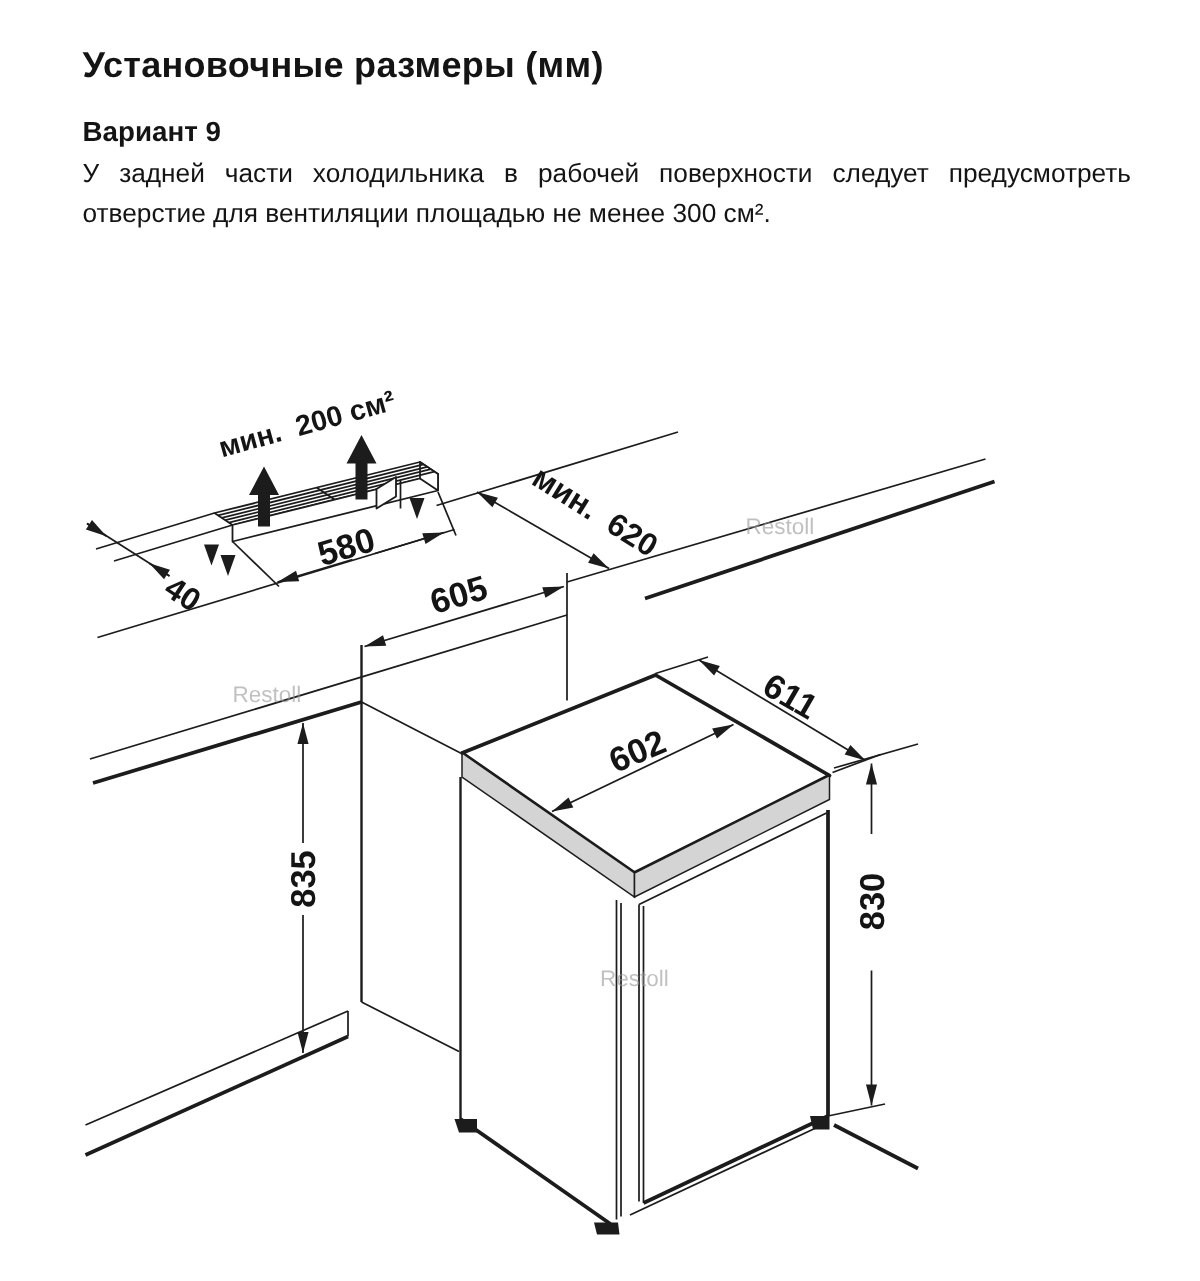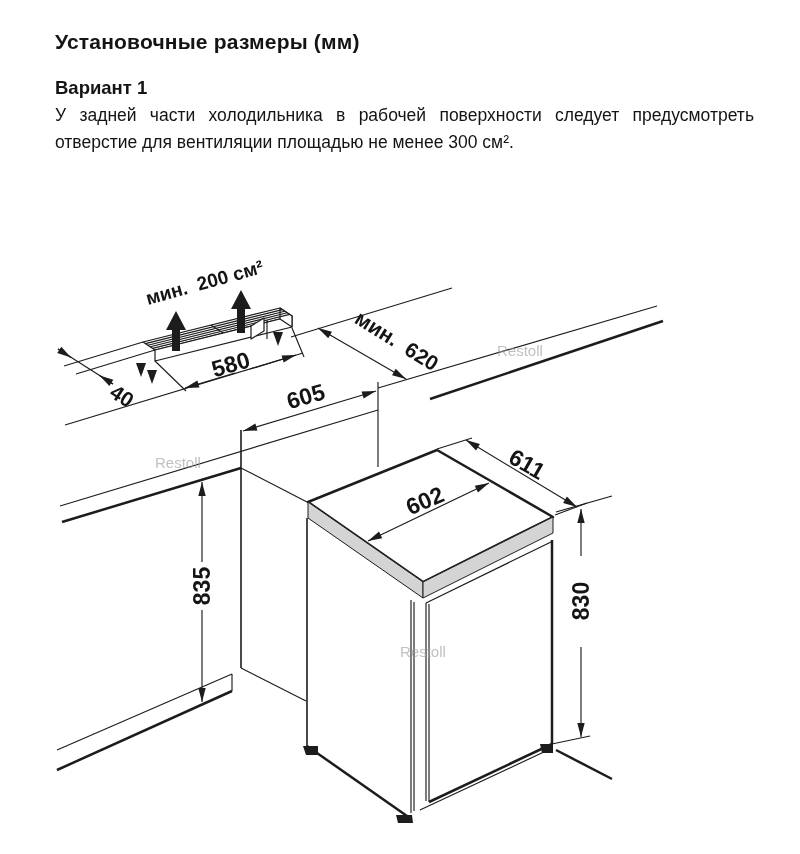--- a/index.html
+++ b/index.html
@@ -1,18 +1,18 @@
 <!DOCTYPE html>
 <html><head>
 <meta charset="utf-8">
 <style>
   html,body{margin:0;padding:0;background:#fff;}
   .page{position:relative;width:800px;height:854px;background:#fff;overflow:hidden;
         font-family:"Liberation Sans",sans-serif;color:#141414;}
-  .hdr-title{position:absolute;left:55px;top:30px;font-size:21px;font-weight:bold;letter-spacing:.2px;text-align:right;}
+  .hdr-title{position:absolute;left:55px;top:30px;font-size:24px;font-weight:bold;letter-spacing:.2px;text-align:right;}
   .hdr-variant{position:absolute;left:55px;top:77px;font-size:18.5px;font-weight:bold;}
   .hdr-body{position:absolute;left:55px;top:102px;width:699px;font-size:17.5px;line-height:27px;
             text-align:justify;font-weight:500;}
   svg.diagram{position:absolute;left:0;top:0;}
   svg .s{stroke:#1c1c1c;fill:none;stroke-linecap:butt;}
   svg .w1{stroke-width:1.15px;}
   svg .w15{stroke-width:1.6px;}
   svg .w2{stroke-width:2.5px;}
   svg .f{fill:#1c1c1c;stroke:none;}
   svg .band{fill:#d4d4d4;stroke:#1c1c1c;stroke-width:1px;}
@@ -23,21 +23,21 @@
   svg .dts{font:bold 21px "Liberation Sans",sans-serif;fill:#141414;}
   svg .vt{font:bold 19px "Liberation Sans",sans-serif;fill:#141414;}
   svg .wm{font:15px "Liberation Sans",sans-serif;fill:#9a9a9a;opacity:.62;}
 </style>
 </head>
 <body>
 
 <div class="page">
 
   <div class="hdr-title">Установочные размеры (мм)</div>
-  <div class="hdr-variant">Вариант 1</div>
+  <div class="hdr-variant">Вариант 9</div>
   <div class="hdr-body">У задней части холодильника в рабочей поверхности следует предусмотреть отверстие для вентиляции площадью не менее 300 см².</div>
 
   <svg class="diagram" width="800" height="854" viewBox="0 0 800 854">
     <defs>
       <marker id="ah" viewBox="0 0 16 10" refX="15" refY="5" markerWidth="16" markerHeight="10" orient="auto-start-reverse" markerUnits="userSpaceOnUse">
         <path d="M15,5 L1,1.3 L1,8.7 Z" fill="#1c1c1c"></path>
       </marker>
     </defs>
 
     <g>

